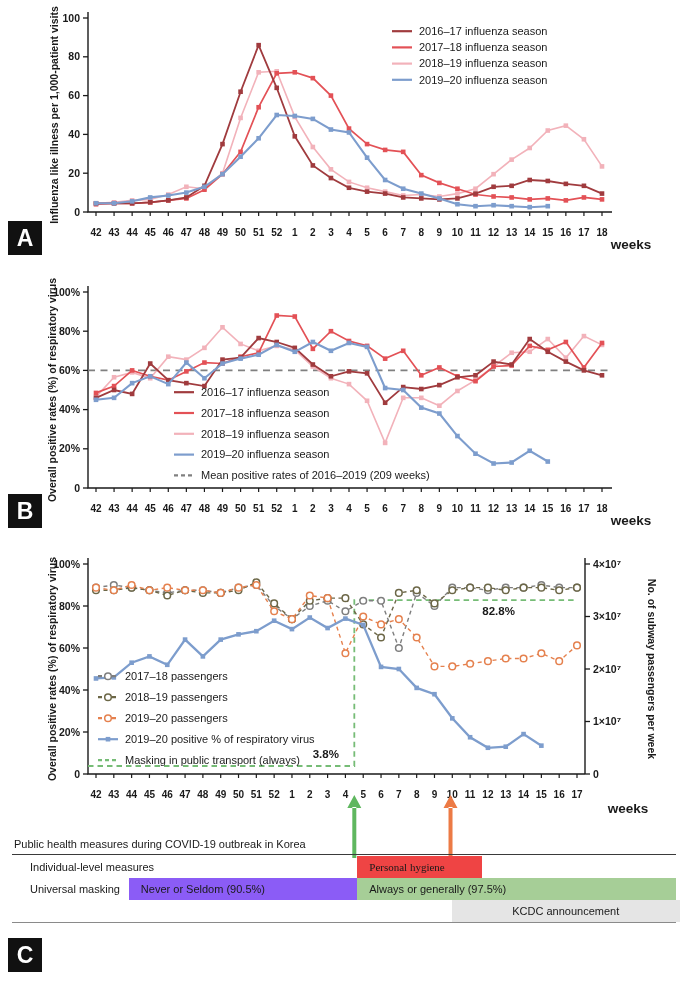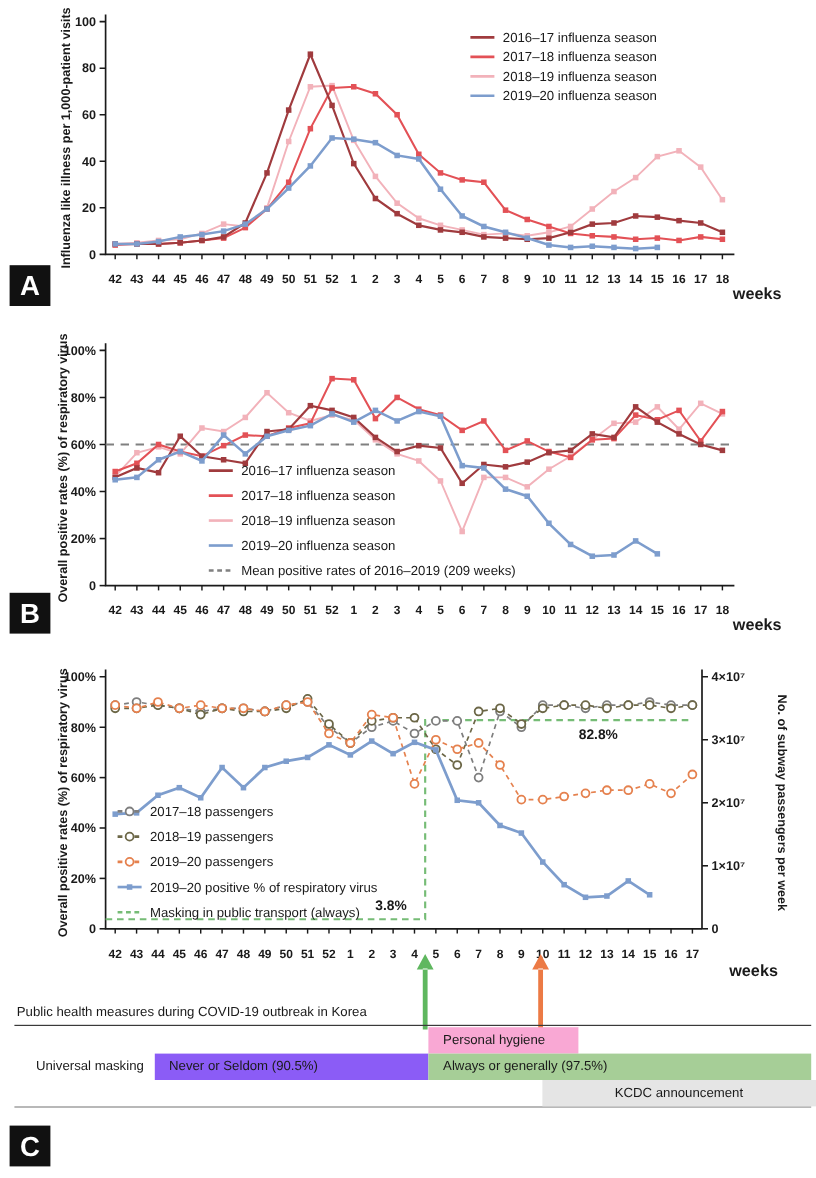--- a/index.html
+++ b/index.html
@@ -686,21 +686,22 @@
 
   <div class="panel-box" style="left:8px;top:221px">A</div>
   <div class="panel-box" style="left:8px;top:494px">B</div>
   <div class="panel-box" style="left:8px;top:938px">C</div>
 
   <div class="ph-table">
     <div class="ph-title">Public health measures during COVID-19 outbreak in Korea</div>
     <div class="ph-topline"></div>
     <div id="phRows">
         <div class="ph-row" style="top: 18px;">
-          <div class="ph-bar" style="left: 52%; width: 18.8%; background: #f9a8d4;"><span>Personal hygiene</span></div>
+          <div class="ph-bar" style="left: 52%; width: 18.8%; background: #ef4444; font-family: Liberation Serif, serif;"><span>Personal hygiene</span></div>
+          <div class="ph-label">Individual-level measures</div>
         </div>
         <div class="ph-row" style="top: 40px;">
           <div class="ph-bar" style="left: 17.6%; width: 34.4%; background: #8b5cf6;"><span>Never or Seldom (90.5%)</span></div>
           <div class="ph-bar" style="left: 52%; width: 48%; background: rgb(166, 206, 151);"><span>Always or generally (97.5%)</span></div>
           <div class="ph-label">Universal masking</div>
         </div>
         <div class="ph-row" style="top: 62px;">
           <div class="ph-bar" style="left: 66.3%; width: 33.7%; background: #e5e5e5; padding-left: 48px;"><span>KCDC announcement</span></div>
         </div>
       </div>

